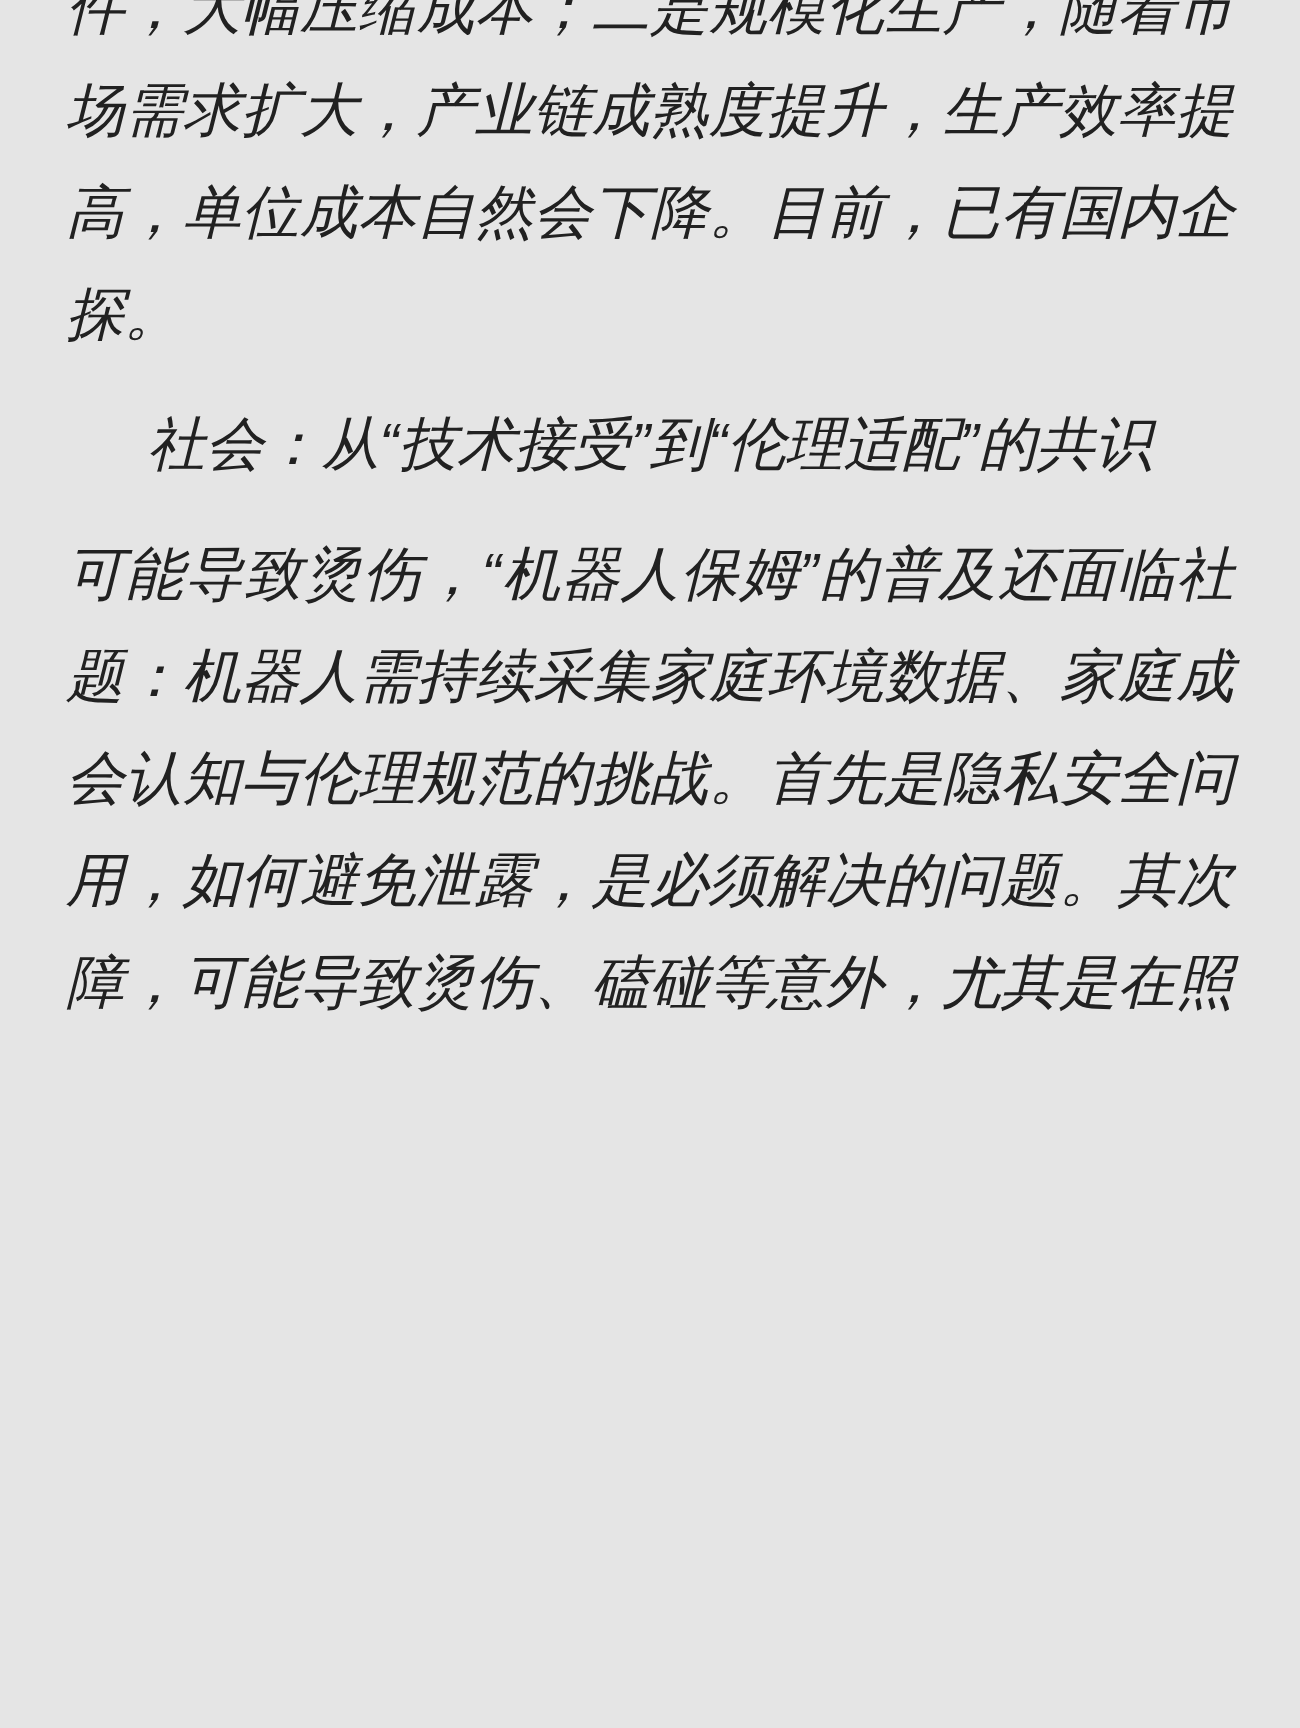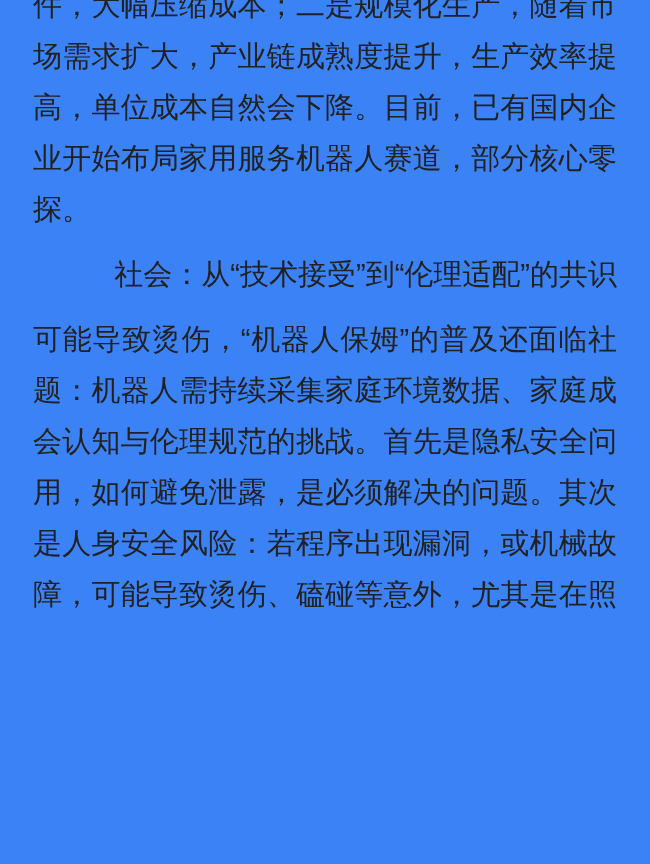--- a/index.html
+++ b/index.html
@@ -5,34 +5,35 @@
   html, body {
     margin: 0;
     padding: 0;
     background: #ffffff;
   }
   .viewport {
     position: relative;
     width: 650px;
     height: 864px;
     overflow: hidden;
-    background: #3b82f6;
+    background: #e5e5e5;
     font-family: "Liberation Sans", "DejaVu Sans", sans-serif;
+    font-style: italic;
   }
   .article {
     margin-top: -20px;           
     padding: 0 33px 0 33px;
     color: #212121;
   }
   .block {
     margin: 0 0 14px 0;
   }
   .block.heading .line {
     
-    text-align: right;
+    text-align: center;
   }
   .line {
     font-size: 29px;
     line-height: 51px;
     letter-spacing: 0;
     text-align: justify;
     white-space: nowrap;         
     color: #212121;
   }
   .line.fill {
@@ -43,28 +44,26 @@
 </style>
 </head>
 <body>
 
 <div class="viewport">
   <main class="article">
       <div class="block paragraph">
         <div class="line fill">件，大幅压缩成本；二是规模化生产，随着市</div>
         <div class="line fill">场需求扩大，产业链成熟度提升，生产效率提</div>
         <div class="line fill">高，单位成本自然会下降。目前，已有国内企</div>
-        <div class="line fill">业开始布局家用服务机器人赛道，部分核心零</div>
         <div class="line">探。</div>
       </div>
       <div class="block heading">
         <div class="line">社会：从“技术接受”到“伦理适配”的共识</div>
       </div>
       <div class="block paragraph">
         <div class="line fill">可能导致烫伤，“机器人保姆”的普及还面临社</div>
         <div class="line fill">题：机器人需持续采集家庭环境数据、家庭成</div>
         <div class="line fill">会认知与伦理规范的挑战。首先是隐私安全问</div>
         <div class="line fill">用，如何避免泄露，是必须解决的问题。其次</div>
-        <div class="line fill">是人身安全风险：若程序出现漏洞，或机械故</div>
         <div class="line fill">障，可能导致烫伤、磕碰等意外，尤其是在照</div>
       </div>
     </main>
 </div>
 
 </body></html>

